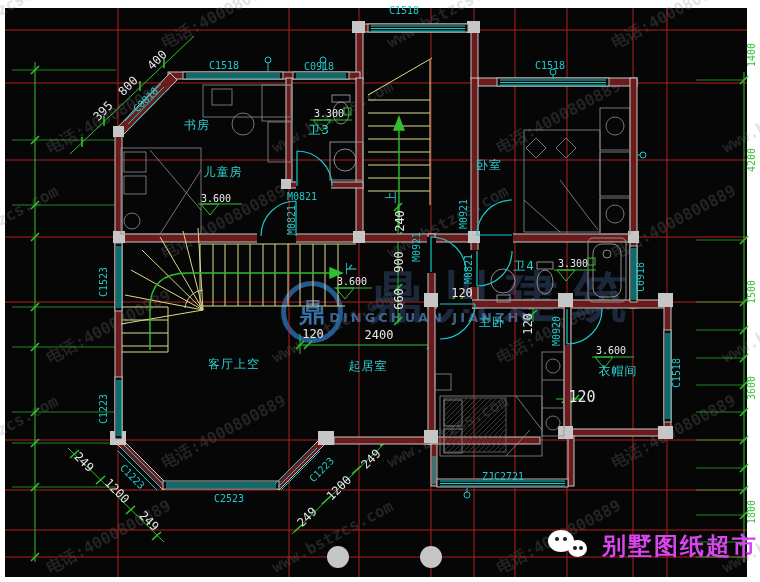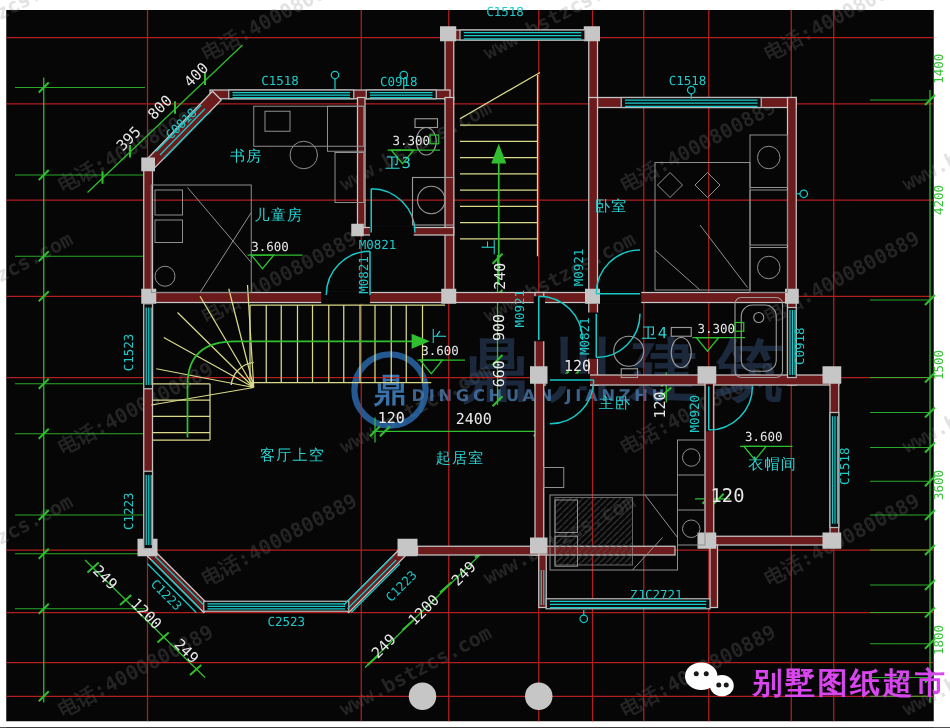--- a/index.html
+++ b/index.html
@@ -314,21 +314,21 @@
       <span class="lbl c" style="left: 319px; top: 67px; transform: translate(-50%, -50%) rotate(0deg);">C0918</span>
       <span class="lbl c" style="left: 550px; top: 66px; transform: translate(-50%, -50%) rotate(0deg);">C1518</span>
       <span class="lbl c" style="left: 146px; top: 100px; transform: translate(-50%, -50%) rotate(-45deg);">C0818</span>
       <span class="lbl c" style="left: 104px; top: 282px; transform: translate(-50%, -50%) rotate(-90deg);">C1523</span>
       <span class="lbl c" style="left: 104px; top: 409px; transform: translate(-50%, -50%) rotate(-90deg);">C1223</span>
       <span class="lbl c" style="left: 132px; top: 477px; transform: translate(-50%, -50%) rotate(45deg);">C1223</span>
       <span class="lbl c" style="left: 322px; top: 470px; transform: translate(-50%, -50%) rotate(-45deg);">C1223</span>
       <span class="lbl c" style="left: 229px; top: 499px; transform: translate(-50%, -50%) rotate(0deg);">C2523</span>
       <span class="lbl c" style="left: 641px; top: 277px; transform: translate(-50%, -50%) rotate(-90deg);">C0918</span>
       <span class="lbl c" style="left: 677px; top: 373px; transform: translate(-50%, -50%) rotate(-90deg);">C1518</span>
-      <span class="lbl c" style="left: 525px; top: 477px; transform: translate(-50%, -50%) rotate(0deg);">ZJC2721</span>
+      <span class="lbl c" style="left: 503px; top: 477px; transform: translate(-50%, -50%) rotate(0deg);">ZJC2721</span>
       <span class="lbl c" style="left: 302px; top: 197px; transform: translate(-50%, -50%) rotate(0deg);">M0821</span>
       <span class="lbl c" style="left: 292px; top: 220px; transform: translate(-50%, -50%) rotate(-90deg);">M0821</span>
       <span class="lbl c" style="left: 464px; top: 214px; transform: translate(-50%, -50%) rotate(-90deg);">M0921</span>
       <span class="lbl c" style="left: 417px; top: 247px; transform: translate(-50%, -50%) rotate(-90deg);">M0921</span>
       <span class="lbl c" style="left: 469px; top: 269px; transform: translate(-50%, -50%) rotate(-90deg);">M0821</span>
       <span class="lbl c" style="left: 557px; top: 331px; transform: translate(-50%, -50%) rotate(-90deg);">M0920</span>
       <span class="lbl room" style="left: 197px; top: 125px; transform: translate(-50%, -50%) rotate(0deg);">书房</span>
       <span class="lbl room" style="left: 319px; top: 130px; transform: translate(-50%, -50%) rotate(0deg);">卫3</span>
       <span class="lbl room" style="left: 223px; top: 172px; transform: translate(-50%, -50%) rotate(0deg);">儿童房</span>
       <span class="lbl room" style="left: 489px; top: 166px; transform: translate(-50%, -50%) rotate(0deg); font-family: Liberation Mono, monospace;">卧室</span>

